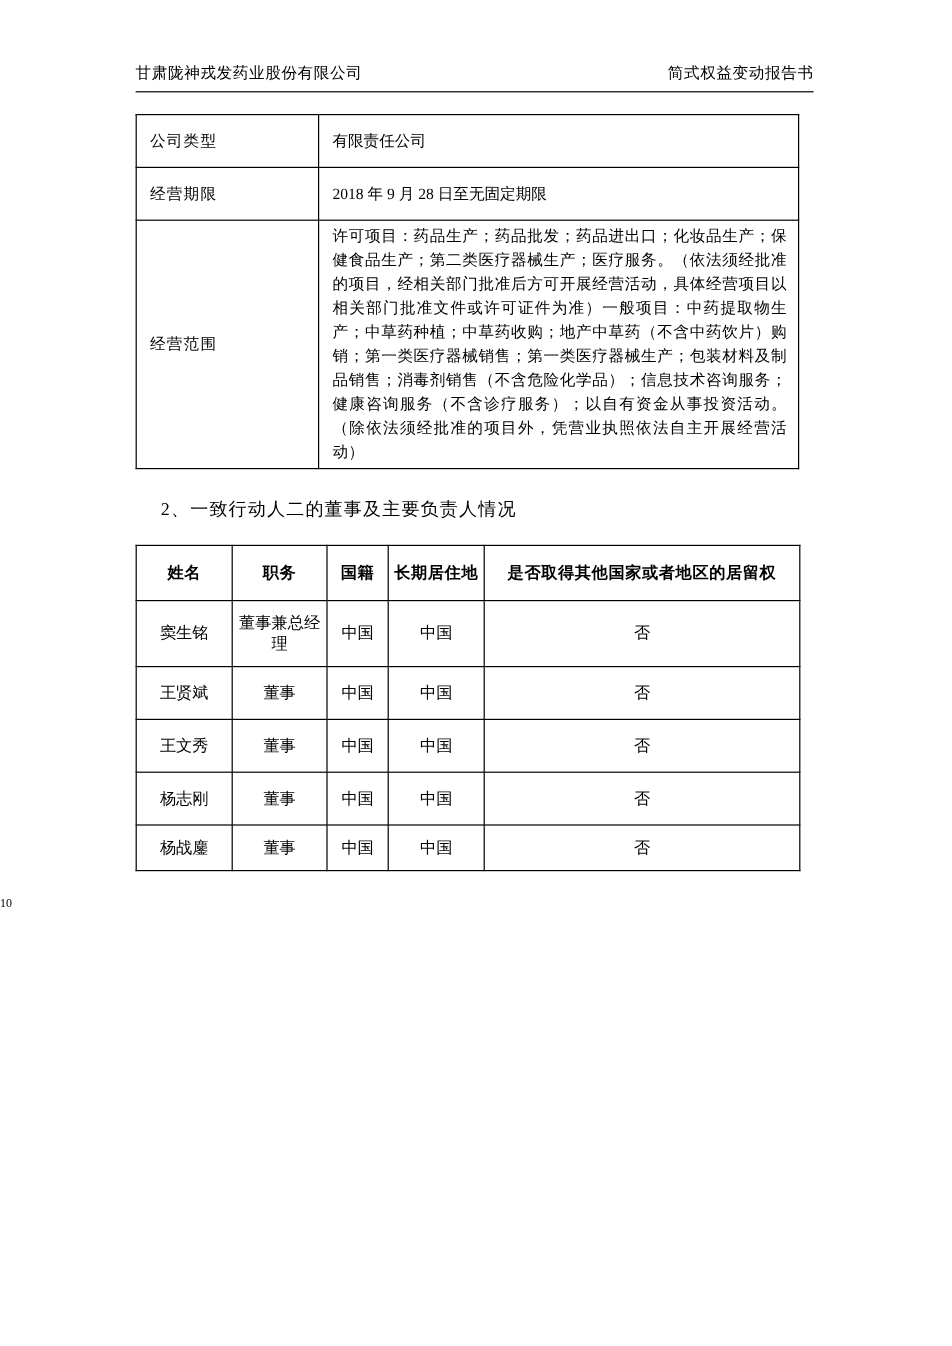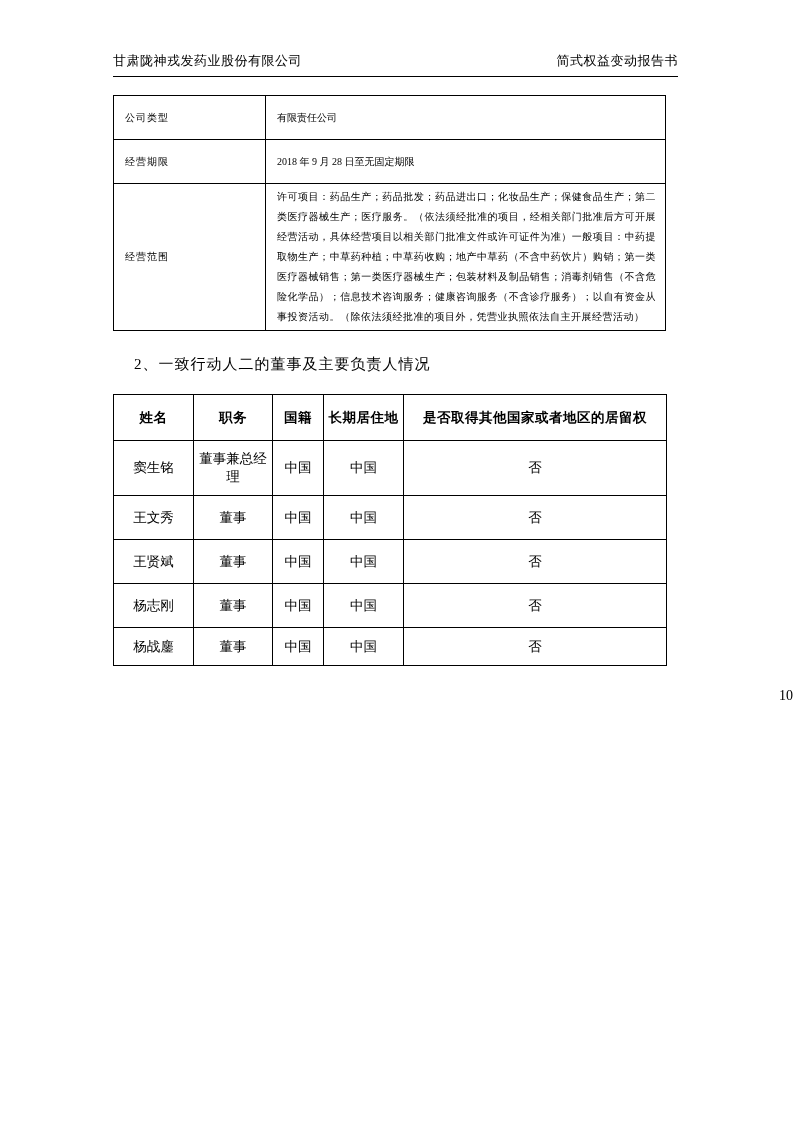--- a/index.html
+++ b/index.html
@@ -28,21 +28,21 @@
     letter-spacing: 0.5px;
     padding-bottom: 6px;
     border-bottom: 1.5px solid #000;
   }
 
   
   table { border-collapse: collapse; table-layout: fixed; }
   .company-table {
     margin: 18px 0 0 113px;
     width: 553px;
-    font-size: 10px;
+    font-size: 13px;
     padding-left: 12px;
   }
   .company-table td {
     border: 1.5px solid #000;
     vertical-align: middle;
   }
   .company-table td.label {
     width: 152px;
     padding-left: 11px;
     height: 44px;
@@ -89,22 +89,22 @@
   .directors-table tbody tr:last-child td { height: 38px; }
   .col-name      { width: 80px; }
   .col-position  { width: 79px; }
   .col-nation    { width: 51px; }
   .col-residence { width: 80px; }
   .col-permit    { width: 263px; }
 
   
   .page-number {
     margin-top: 22px;
-    text-align: right;
-    font-size: 14px;
+    text-align: left;
+    font-size: 10px;
   }
 </style>
 </head>
 <body>
 
 <div class="page">
 
   <div class="doc-header">
     <span>甘肃陇神戎发药业股份有限公司</span>
     <span>简式权益变动报告书</span>
@@ -148,28 +148,28 @@
     </thead>
     <tbody>
         <tr>
           <td>窦生铭</td>
           <td>董事兼总经理</td>
           <td>中国</td>
           <td>中国</td>
           <td>否</td>
         </tr>
         <tr>
-          <td>王文秀</td>
+          <td>王贤斌</td>
           <td>董事</td>
           <td>中国</td>
           <td>中国</td>
           <td>否</td>
         </tr>
         <tr>
-          <td>王贤斌</td>
+          <td>王文秀</td>
           <td>董事</td>
           <td>中国</td>
           <td>中国</td>
           <td>否</td>
         </tr>
         <tr>
           <td>杨志刚</td>
           <td>董事</td>
           <td>中国</td>
           <td>中国</td>

